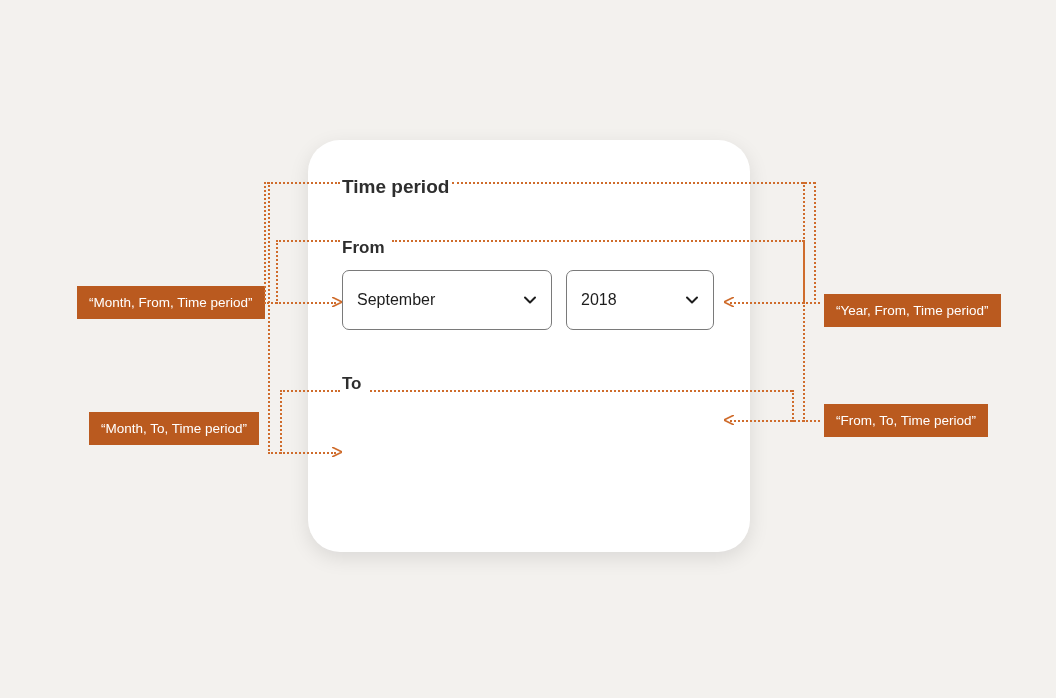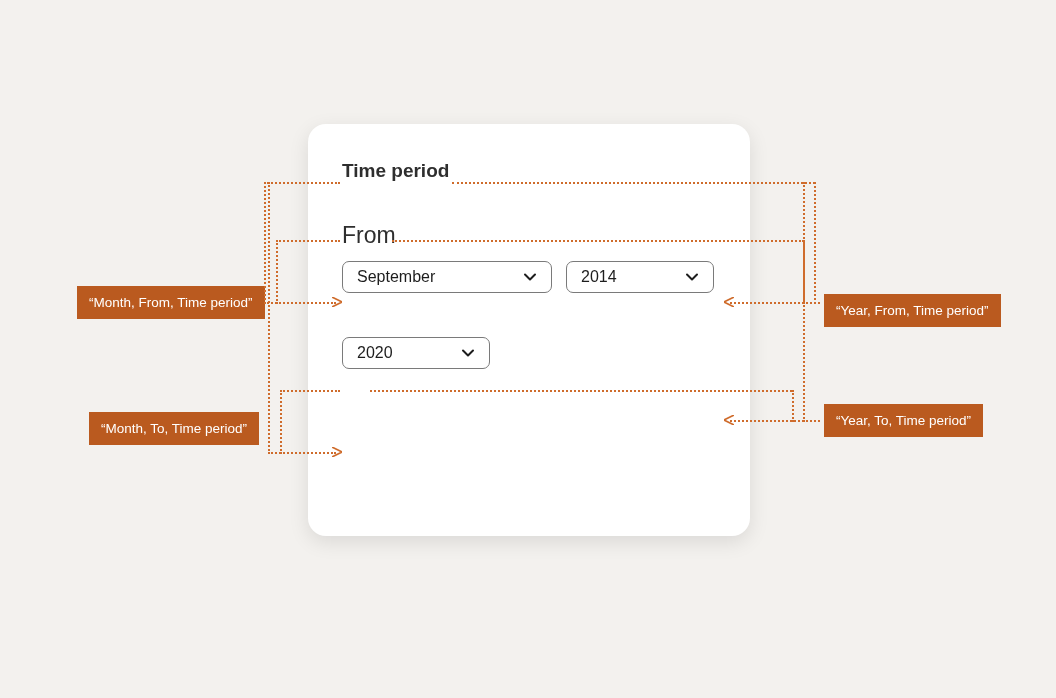--- a/index.html
+++ b/index.html
@@ -7,50 +7,50 @@
     width: 1056px;
     height: 698px;
     background: #f3f1ee;
     font-family: -apple-system, BlinkMacSystemFont, "Segoe UI", Arial, sans-serif;
     position: relative;
     overflow: hidden;
   }
   .card {
     position: absolute;
     left: 308px;
-    top: 124px;
+    top: 140px;
     width: 442px;
     height: 412px;
     background: #ffffff;
-    border-radius: 18px;
+    border-radius: 32px;
     box-shadow: 0 6px 20px rgba(0,0,0,0.10);
     padding: 36px 34px 20px 34px;
   }
   .title {
     font-size: 19px;
     font-weight: 700;
     color: #2e2e2e;
     margin-bottom: 40px;
   }
   .group-label {
-    font-size: 23px;
-    font-weight: 400;
+    font-size: 17px;
+    font-weight: 700;
     color: #2e2e2e;
     margin-bottom: 12px;
   }
   .row {
     display: flex;
     gap: 14px;
     margin-bottom: 44px;
   }
   .select {
     display: flex;
     align-items: center;
     justify-content: space-between;
-    height: 32px;
+    height: 60px;
     border: 1px solid #7a7a7a;
     border-radius: 7px;
     padding: 0 14px;
     background: #fff;
     cursor: pointer;
   }
   .select.month { flex: 0 0 210px; }
   .select.year  { flex: 0 0 148px; }
   .select-text {
     font-size: 16px;
@@ -97,45 +97,38 @@
   <div class="row">
     <div class="select month">
       <span class="select-text">September</span>
       <span class="chev">
         <svg viewBox="0 0 14 14" width="14" height="14">
             <path d="M2 4.5 L7 9.5 L12 4.5" fill="none" stroke="#1d1d1d" stroke-width="2" stroke-linecap="round" stroke-linejoin="round"></path>
           </svg>
       </span>
     </div>
     <div class="select year">
-      <span class="select-text">2014</span>
+      <span class="select-text">2018</span>
       <span class="chev">
         <svg viewBox="0 0 14 14" width="14" height="14">
             <path d="M2 4.5 L7 9.5 L12 4.5" fill="none" stroke="#1d1d1d" stroke-width="2" stroke-linecap="round" stroke-linejoin="round"></path>
           </svg>
       </span>
     </div>
   </div>
 
+  <div class="group-label">To</div>
   <div class="row">
-    <div class="select year">
-      <span class="select-text">2020</span>
-      <span class="chev">
-        <svg viewBox="0 0 14 14" width="14" height="14">
-            <path d="M2 4.5 L7 9.5 L12 4.5" fill="none" stroke="#1d1d1d" stroke-width="2" stroke-linecap="round" stroke-linejoin="round"></path>
-          </svg>
-      </span>
-    </div>
   </div>
 </div>
 
 <div class="ann" style="left:77px; top:286px;">“Month, From, Time period”</div>
 <div class="ann" style="left:824px; top:294px;">“Year, From, Time period”</div>
 <div class="ann" style="left:89px; top:412px;">“Month, To, Time period”</div>
-<div class="ann" style="left:824px; top:404px;">“Year, To, Time period”</div>
+<div class="ann" style="left:824px; top:404px;">“From, To, Time period”</div>
 
 <div class="dashed-h" style="left:452px; top:182px; width:363px;"></div>
 
 <div class="dashed-h" style="left:392px; top:240px; width:412px;"></div>
 
 <div class="dashed-h" style="left:370px; top:390px; width:422px;"></div>
 
 <div class="dashed-h" style="left:264px; top:302px; width:72px;"></div>
 <div class="arrow-tip" style="left:332px; top:297px;">
   <svg viewBox="0 0 10 10" width="10" height="10">

